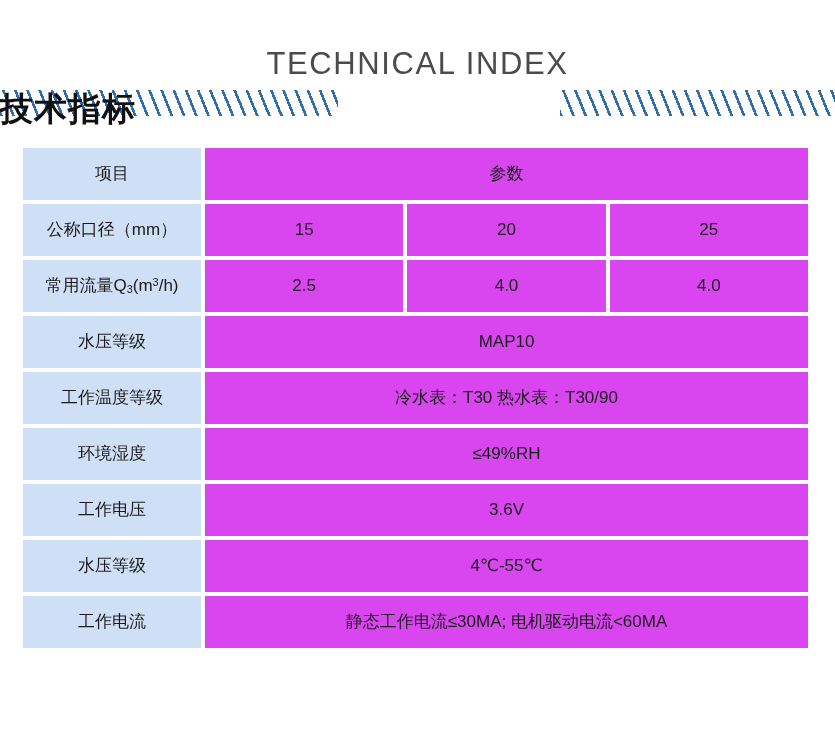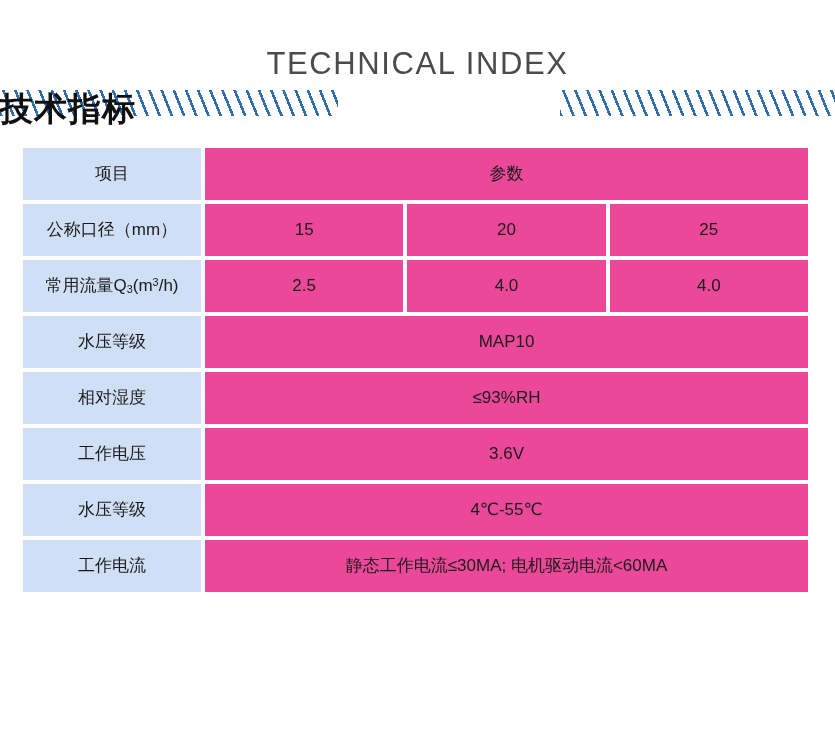--- a/index.html
+++ b/index.html
@@ -78,21 +78,21 @@
     vertical-align: middle;
     font-size: 17px;
     color: #1b1b1b;
     line-height: 1.25;
   }
   td.label-cell {
     width: 170px;
     background: #cfdff5;
   }
   td.value-cell {
-    background: #ec4899;
+    background: #d946ef;
   }
   
   tr.header-row td.label-cell,
   tr.header-row td.value-cell {
     font-size: 21px;
     height: 46px;
   }
   sub, sup {
     font-size: 0.64em;
   }
@@ -126,22 +126,26 @@
         <td class="label-cell"><span class="nw">常用流量Q<sub>3</sub>(m<sup>3</sup>/h)</span></td>
         <td class="value-cell">2.5</td>
         <td class="value-cell">4.0</td>
         <td class="value-cell">4.0</td>
       </tr>
       <tr>
         <td class="label-cell"><span class="nw">水压等级</span></td>
         <td class="value-cell" colspan="3">MAP10</td>
       </tr>
       <tr>
-        <td class="label-cell"><span class="nw">相对湿度</span></td>
-        <td class="value-cell" colspan="3">≤93%RH</td>
+        <td class="label-cell"><span class="nw">工作温度等级</span></td>
+        <td class="value-cell" colspan="3">冷水表：T30  热水表：T30/90</td>
+      </tr>
+      <tr>
+        <td class="label-cell"><span class="nw">环境湿度</span></td>
+        <td class="value-cell" colspan="3">≤49%RH</td>
       </tr>
       <tr>
         <td class="label-cell"><span class="nw">工作电压</span></td>
         <td class="value-cell" colspan="3">3.6V</td>
       </tr>
       <tr>
         <td class="label-cell"><span class="nw">水压等级</span></td>
         <td class="value-cell" colspan="3">4℃-55℃</td>
       </tr>
       <tr>

